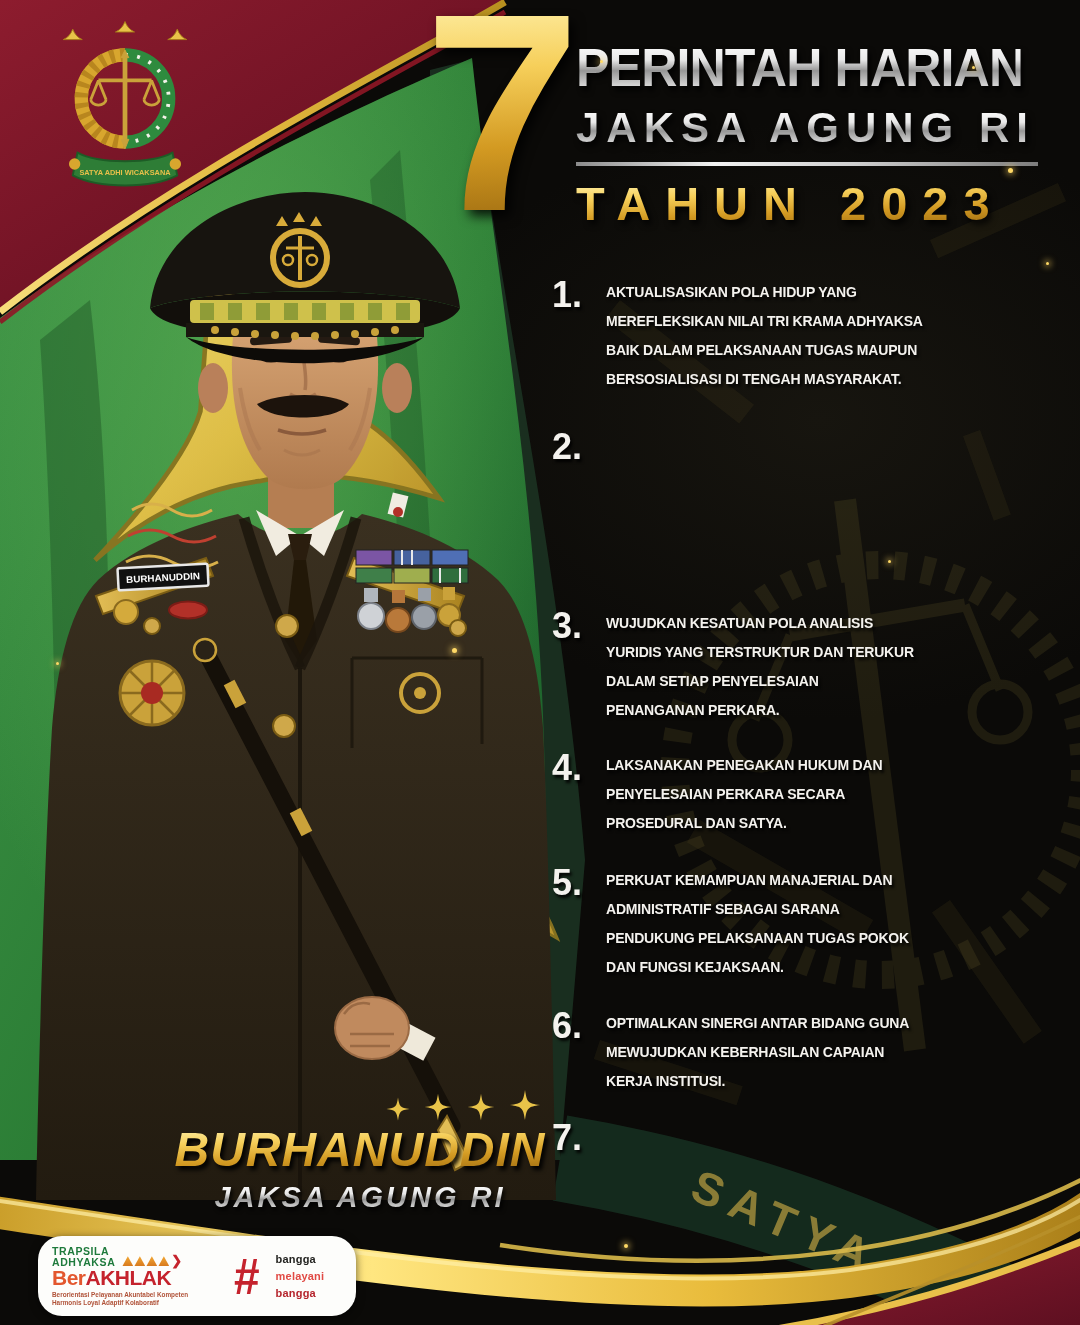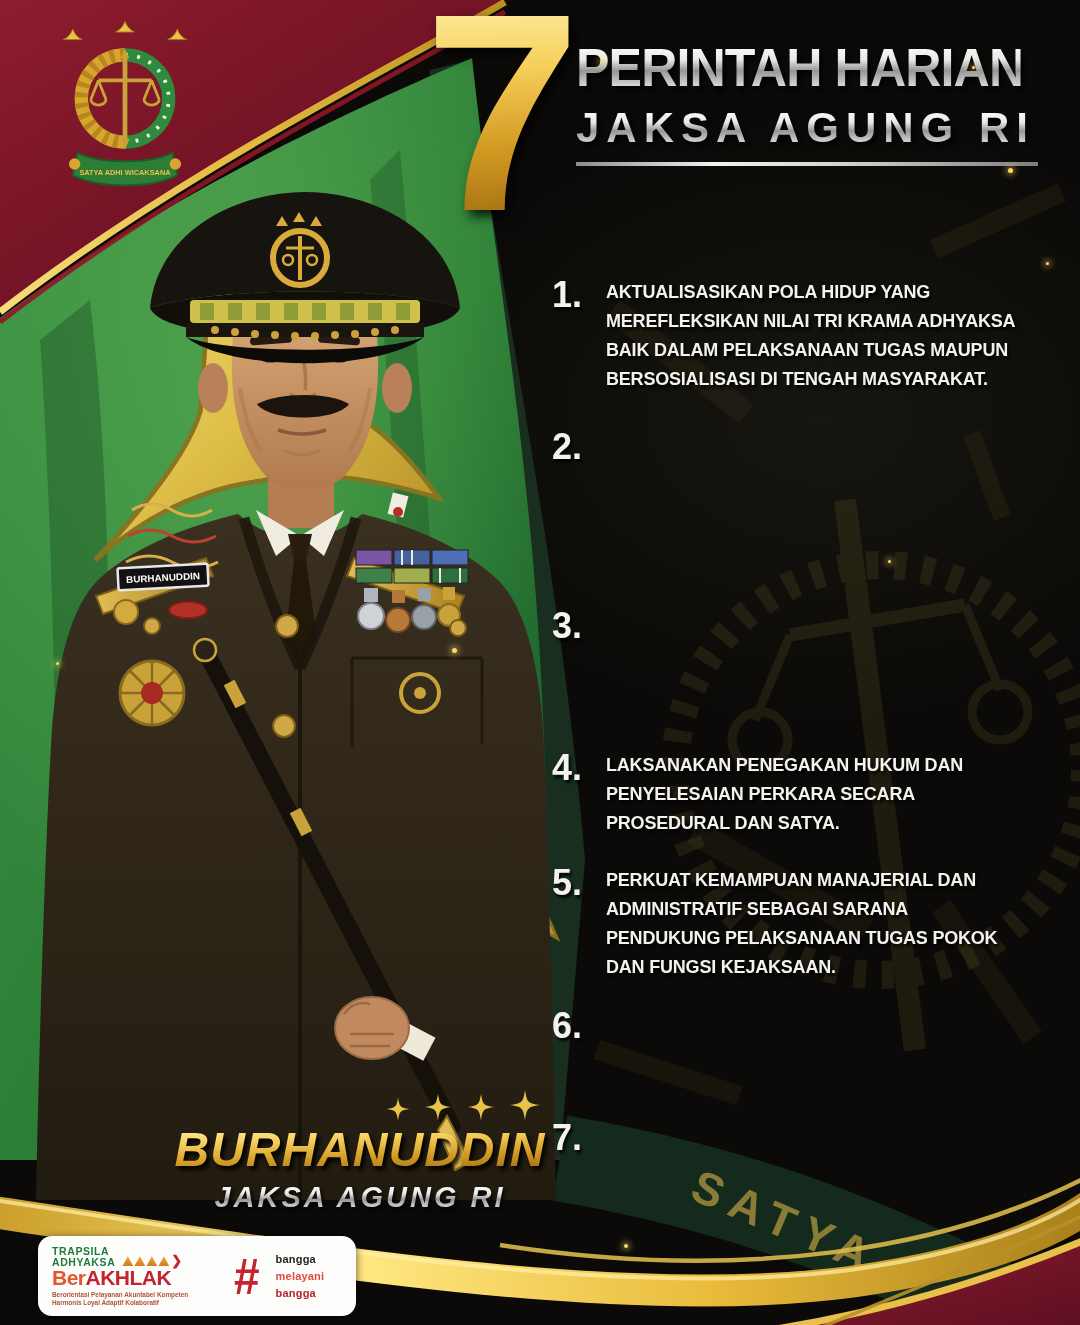--- a/index.html
+++ b/index.html
@@ -23,32 +23,32 @@
   .t2{margin-top:6px;font-size:42px;font-weight:900;letter-spacing:7px;white-space:nowrap;
     filter:drop-shadow(3px 4px 3px rgba(0,0,0,.9));}
   .t-divider{margin-top:10px;width:462px;height:4px;
     background:linear-gradient(90deg,#8c8c8c,#f2f2f2 30%,#cfcfcf 60%,#7d7d7d);}
   .t3{margin-top:10px;font-size:47px;font-weight:900;letter-spacing:15px;white-space:nowrap;
     filter:drop-shadow(3px 4px 3px rgba(0,0,0,.9));}
   
   .order{position:absolute;left:552px;width:510px;display:flex;gap:12px;align-items:flex-start;}
   .order-num{flex:0 0 42px;font-size:36px;line-height:34px;font-weight:800;color:#f4f2ee;
     text-shadow:2px 3px 3px rgba(0,0,0,.9);}
-  .order-text{font-size:18px;line-height:29px;font-weight:700;color:#f4f2ee;white-space:pre-line;
+  .order-text{font-size:14px;line-height:29px;font-weight:700;color:#f4f2ee;white-space:pre-line;
     letter-spacing:-0.2px;text-shadow:2px 3px 3px rgba(0,0,0,.9);}
   
   #signature{left:150px;top:1088px;width:420px;text-align:center;}
   #sig-stars{height:34px;text-align:right;padding-right:28px;}
   #sig-stars svg{display:inline-block;margin-left:8px;}
   .sig-name{font-size:48px;font-weight:900;font-style:italic;letter-spacing:1px;white-space:nowrap;
     filter:drop-shadow(3px 4px 2px rgba(0,0,0,.95));}
   .sig-role{margin-top:4px;font-size:29px;font-weight:900;font-style:italic;letter-spacing:3px;
     white-space:nowrap;filter:drop-shadow(2px 3px 2px rgba(0,0,0,.95));}
   
-  #footer-badge{left:38px;top:1236px;width:318px;height:80px;background:#fdfdfb;border-radius:14px;
+  #footer-badge{left:38px;top:1236px;width:318px;height:80px;background:#fdfdfb;border-radius:24px;
     display:flex;align-items:center;padding:4px 10px 4px 14px;box-sizing:border-box;
     box-shadow:0 2px 8px rgba(0,0,0,.6);}
   .fb-left{width:178px;}
   .fb-toprow{display:flex;align-items:flex-end;}
   .fb-org{font-size:10.5px;line-height:10.5px;font-weight:900;color:#1e7a3c;letter-spacing:.6px;}
   .fb-peaks{display:flex;align-items:flex-end;margin-left:6px;padding-bottom:1px;}
   .peak{width:11px;height:10px;margin-left:1px;background:linear-gradient(#f2a934,#d87a1e);
     clip-path:polygon(50% 0,100% 100%,0 100%);}
   .fb-chevron{color:#c5232d;font-weight:900;font-size:13px;line-height:10px;margin-left:2px;}
   .fb-berakhlak{font-size:21px;line-height:25px;font-weight:900;letter-spacing:-.5px;margin-top:-2px;}
@@ -357,51 +357,59 @@
       <text x="100" y="175" text-anchor="middle" font-size="8.5" font-weight="bold" fill="#e8c04a" font-family="Liberation Sans, sans-serif" textLength="96" lengthAdjust="spacingAndGlyphs">SATYA ADHI WICAKSANA</text>
     </g>
   </svg>
 
   <div id="big-number" class="abs gold-text" style="z-index:4;">7</div>
 
   <div id="title" class="abs" style="z-index:4;">
     <div class="t1 silver-text">PERINTAH HARIAN</div>
     <div class="t2 silver-text">JAKSA AGUNG RI</div>
     <div class="t-divider"></div>
+    <div class="t3 gold-text">TAHUN 2023</div>
   </div>
 
   <div style="position:absolute;z-index:4;left:0;top:0;width:1080px;">
     <div class="order" style="top:278px;">
       <div class="order-num">1.</div>
       <div class="order-text">AKTUALISASIKAN POLA HIDUP YANG
 MEREFLEKSIKAN NILAI TRI KRAMA ADHYAKSA
 BAIK DALAM PELAKSANAAN TUGAS MAUPUN
 BERSOSIALISASI DI TENGAH MASYARAKAT.</div>
     </div>
     <div class="order" style="top:430px;">
       <div class="order-num">2.</div>
     </div>
     <div class="order" style="top:609px;">
       <div class="order-num">3.</div>
+      <div class="order-text">WUJUDKAN KESATUAN POLA ANALISIS
+YURIDIS YANG TERSTRUKTUR DAN TERUKUR
+DALAM SETIAP PENYELESAIAN
+PENANGANAN PERKARA.</div>
     </div>
     <div class="order" style="top:751px;">
       <div class="order-num">4.</div>
       <div class="order-text">LAKSANAKAN PENEGAKAN HUKUM DAN
 PENYELESAIAN PERKARA SECARA
 PROSEDURAL DAN SATYA.</div>
     </div>
     <div class="order" style="top:866px;">
       <div class="order-num">5.</div>
       <div class="order-text">PERKUAT KEMAMPUAN MANAJERIAL DAN
 ADMINISTRATIF SEBAGAI SARANA
 PENDUKUNG PELAKSANAAN TUGAS POKOK
 DAN FUNGSI KEJAKSAAN.</div>
     </div>
     <div class="order" style="top:1009px;">
       <div class="order-num">6.</div>
+      <div class="order-text">OPTIMALKAN SINERGI ANTAR BIDANG GUNA
+MEWUJUDKAN KEBERHASILAN CAPAIAN
+KERJA INSTITUSI.</div>
     </div>
     <div class="order" style="top:1121px;">
       <div class="order-num">7.</div>
     </div>
   </div>
 
   <div id="signature" class="abs" style="z-index:5;">
     <div id="sig-stars">
       <svg width="26" height="26" viewBox="-18 -18 36 36">
           <path d="M0,-16 C2,-3 3,-2 16,0 C3,2 2,3 0,16 C-2,3 -3,2 -16,0 C-3,-2 -2,-3 0,-16 Z" fill="#e8c349"></path>

